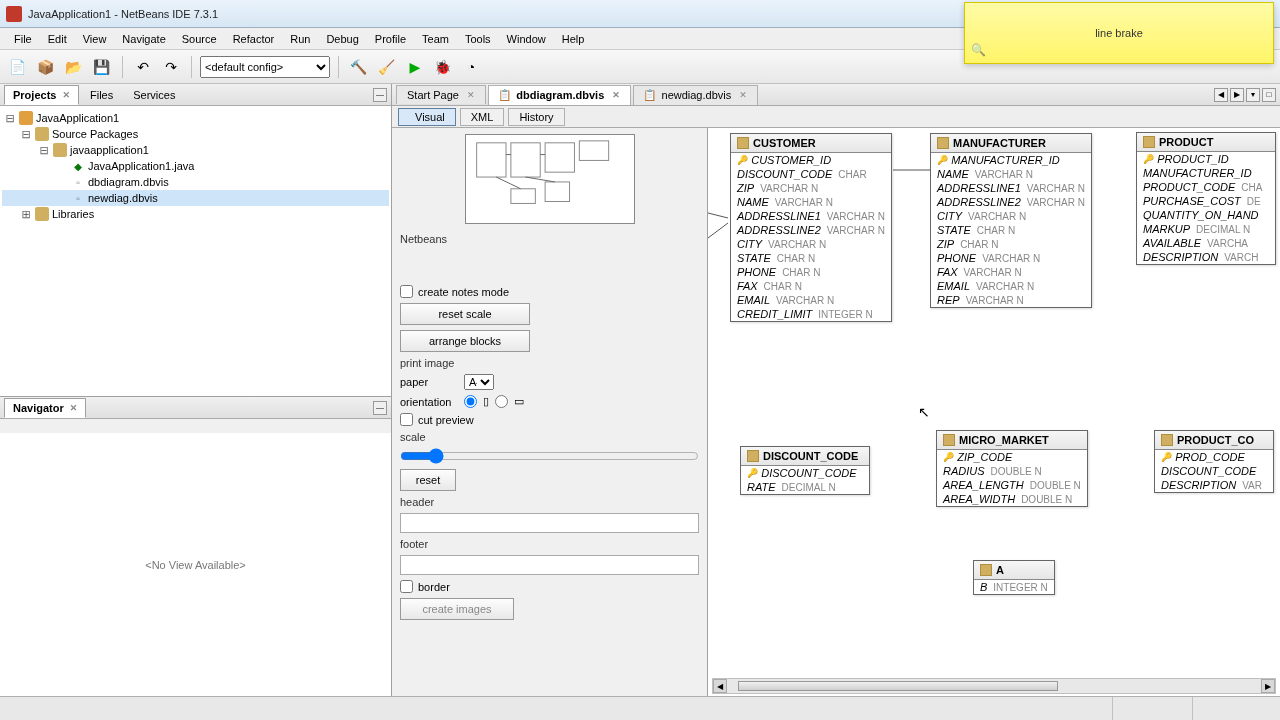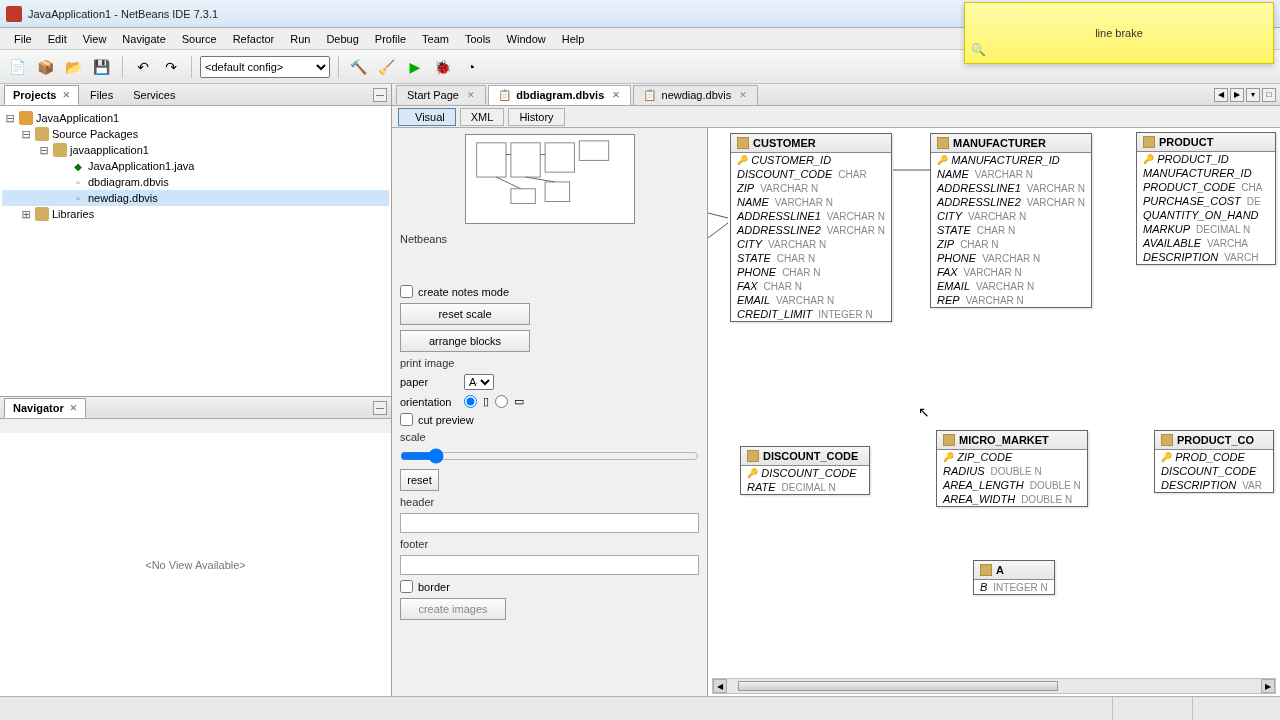--- a/index.html
+++ b/index.html
@@ -301,30 +301,30 @@
             <span>▯</span>
           <input type="radio" name="orn" style="">
             <span>▭</span>
         </div>
         <div class="prop-chk">
             <input type="checkbox" style="">
             <span>cut preview</span>
           </div>
         <div class="prop-label">scale</div>
         <input type="range" class="slider" min="0" max="100" value="10" style="">
-        <button class="prop-btn" style="width:39px">reset</button>
+        <button class="prop-btn" style="width:56px">reset</button>
         <div class="prop-label">header</div>
         <input class="prop-input" style="">
         <div class="prop-label">footer</div>
         <input class="prop-input" style="">
         <div class="prop-chk">
             <input type="checkbox" style="">
             <span>border</span>
           </div>
-        <button class="prop-btn" style="width:106px;color:#888">create images</button>
+        <button class="prop-btn" style="width:114px;color:#888">create images</button>
       </div>
 
       <div class="diagram-panel">
         <svg class="rel-lines">
           <line x1="185" y1="42" x2="222" y2="42" stroke="#555"></line>
           <line x1="392" y1="42" x2="428" y2="42" stroke="#555"></line>
           <line x1="20" y1="90" x2="0" y2="85" stroke="#555"></line>
           <line x1="20" y1="95" x2="0" y2="110" stroke="#555"></line>
           <line x1="40" y1="60" x2="170" y2="350" stroke="#555"></line>
           <line x1="80" y1="80" x2="380" y2="310" stroke="#555"></line>

